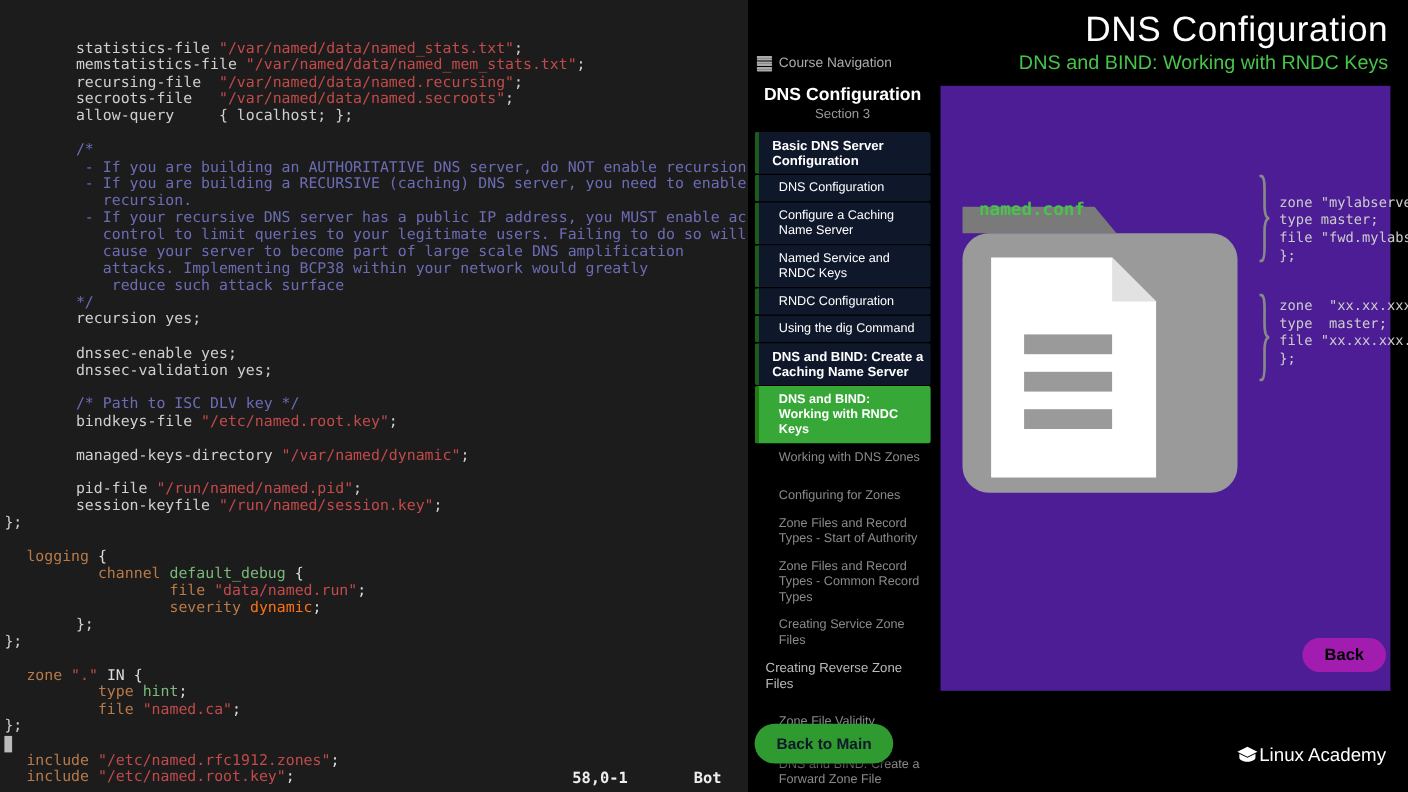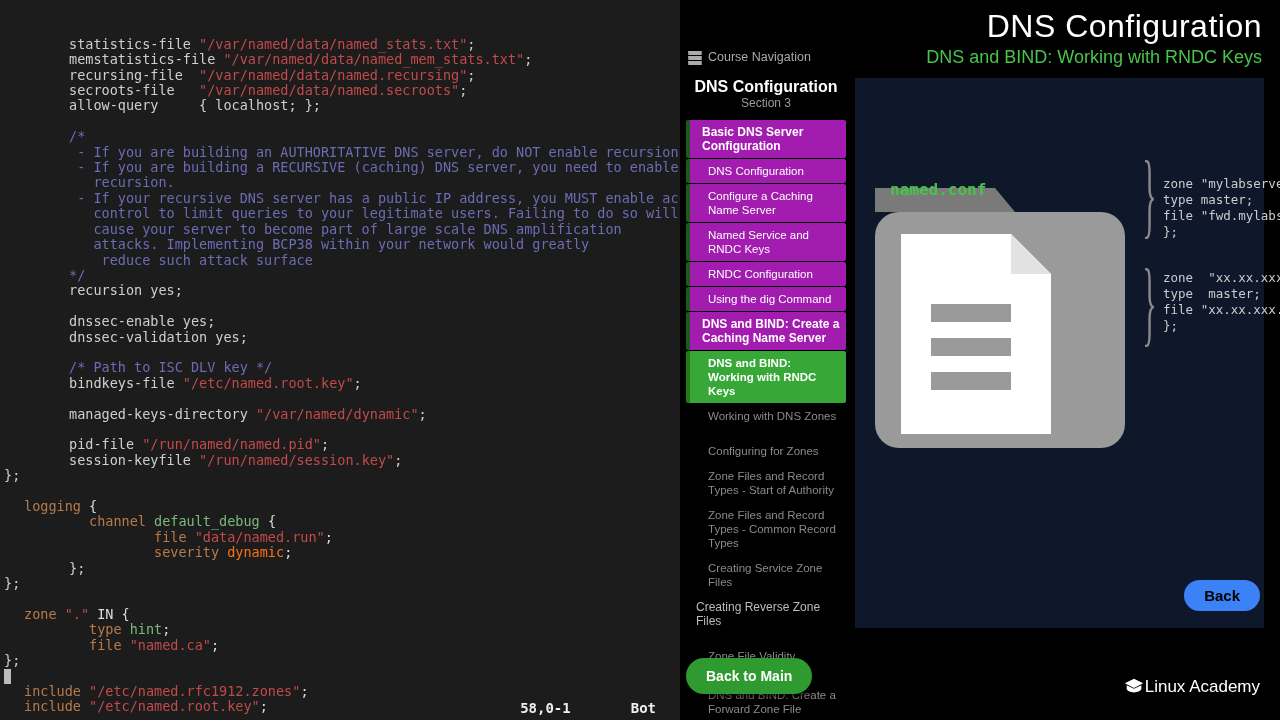--- a/index.html
+++ b/index.html
@@ -46,54 +46,54 @@
 
   .section-title { text-align: center; padding: 6px 4px; border-radius: 6px; }
   .section-title .t { font-size: 16px; font-weight: 600; }
   .section-title .s { font-size: 12px; color: #9a9a9a; }
   .nav-items { margin-top: 4px; display: flex; flex-direction: column; }
   .nav-item {
     font-size: 12px; line-height: 14px; padding: 5px 6px 5px 12px;
     border-left: 4px solid transparent; color: #aaa; border-radius: 2px;
     margin-bottom: 1px; cursor: pointer;
   }
-  .nav-item.green { background: #a21caf; color: #fff; border-left-color: #1d5a1e; }
+  .nav-item.green { background: #0f172a; color: #fff; border-left-color: #1d5a1e; }
   .nav-item.sub { padding-left: 18px; font-size: 11.5px; }
   .nav-item.green.head { font-weight: 600; }
   .nav-item.plain { background: transparent; color: #8a8a8a; }
   .nav-item.plain-head { background: transparent; color: #bbb; font-weight: 500; padding-left: 6px; }
   .nav-item.active { background: #37a838; color: #fff; border-left-color: #237b15; font-weight:600; }
 
   .back-main {
     position: absolute; bottom: 26px; left: 6px;
-    background: #2e9a2f; color: #ffffff; font-size: 14px; font-weight: 600;
+    background: #2e9a2f; color: #0f172a; font-size: 14px; font-weight: 600;
     padding: 10px 20px; border-radius: 22px; box-shadow: 2px 3px 4px rgba(0,0,0,0.6);
     cursor: pointer;
   }
 
   
   .slide {
     position: absolute; top: 78px; left: 175px; right: 16px; bottom: 92px;
-    background: #0f172a;
+    background: #4c1d95;
   }
   .folder {
     position: absolute; top: 90px; left: 10px; width: 270px; height: 300px;
   }
   .folder-name { position:absolute; top:12px; left:25px; font-family: monospace; color:#47c44a; font-size:16px; font-weight:600; }
   
   .brace1, .brace2 { position:absolute; font-size:60px; color:#888; font-family: serif; transform: scaleX(0.5) scaleY(1.6); }
   .brace1 { top: 82px; left: 280px; }
   .brace2 { top: 190px; left: 280px; }
   .zone-text { position:absolute; left: 308px; font-family: monospace; font-size: 12.5px; color: #ccc; line-height: 16px; white-space: pre; }
   .zone-text.z1 { top: 98px; }
   .zone-text.z2 { top: 192px; }
 
   .back-pill {
     position: absolute; right: 20px; top: 580px;
-    background: #3b82f6; color: #000; font-weight: 700; font-size: 15px;
+    background: #a21caf; color: #000; font-weight: 700; font-size: 15px;
     padding: 7px 20px; border-radius: 16px; cursor: pointer;
   }
   .brand {
     position: absolute; right: 20px; bottom: 22px; display: flex; align-items: center; gap: 0;
     color: #fff; font-size: 17px; font-weight: 500;
   }
   .brand-icon { width: 22px; height: 22px; }
 </style>
 </head>
 <body>

